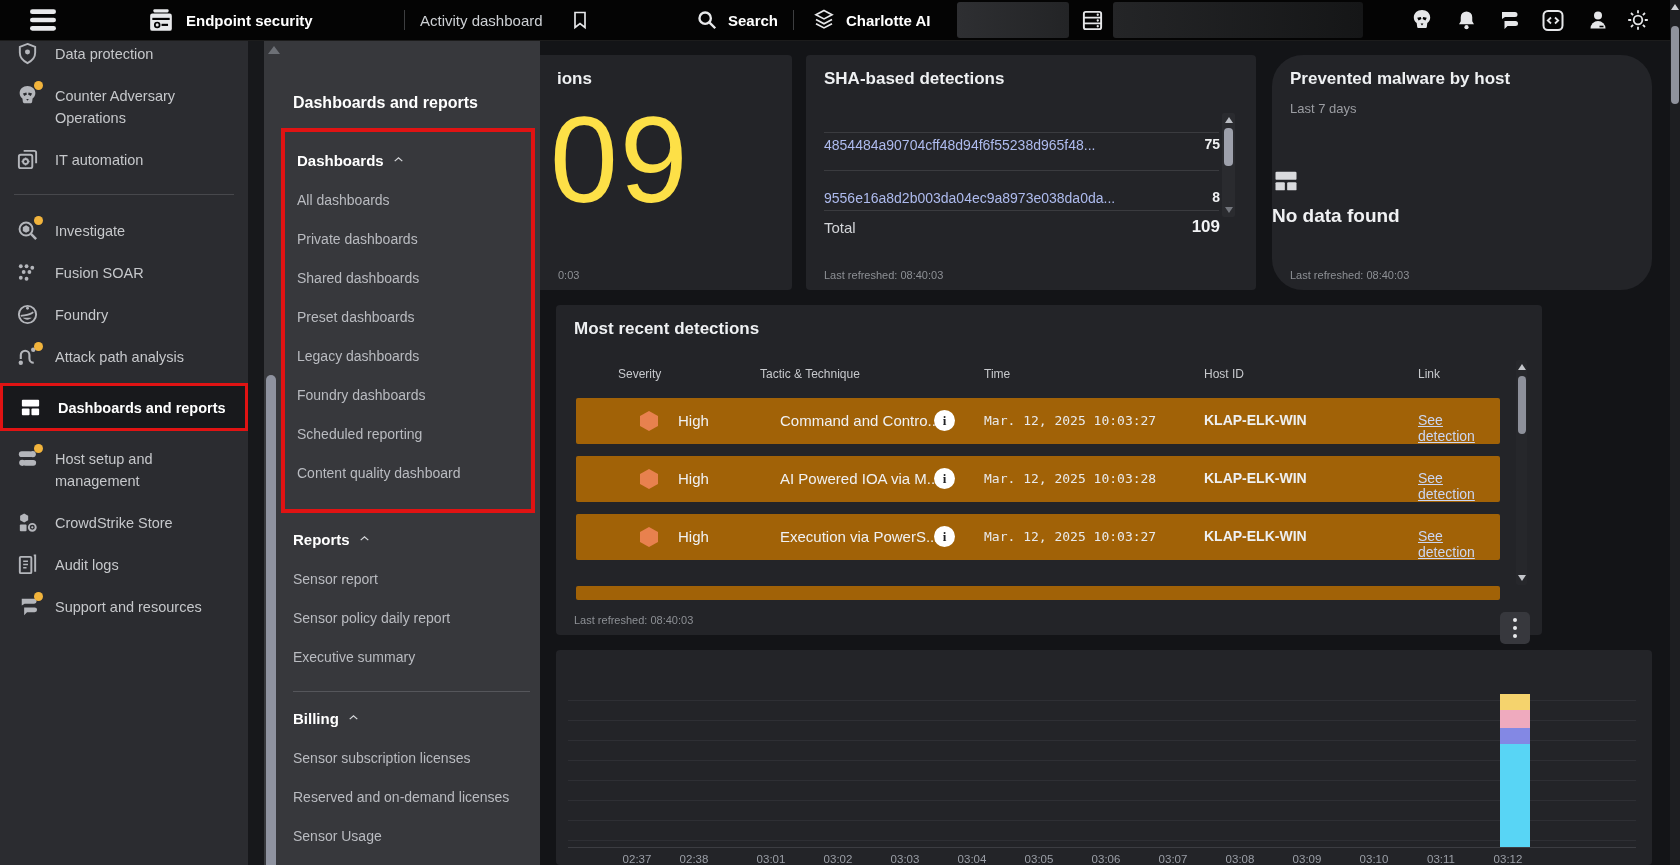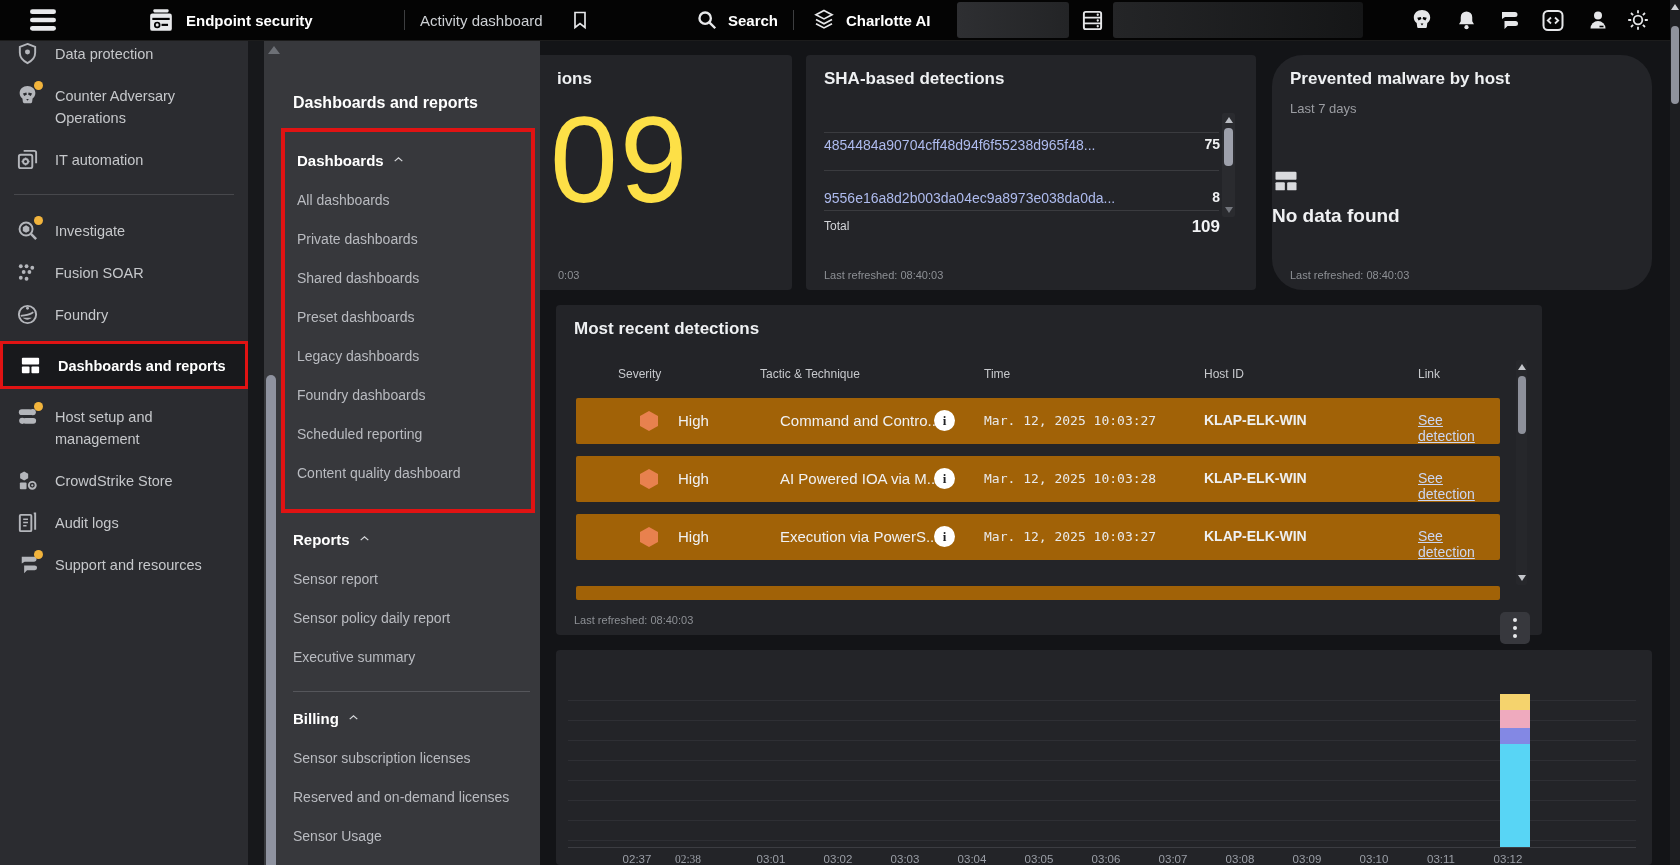--- a/index.html
+++ b/index.html
@@ -61,21 +61,21 @@
   
   #cardA{left:540px;top:55px;width:252px;height:235px;border-radius:0 4px 4px 0;}
   #cardA .frag-title{left:17px;}
   #cardA .bignum{position:absolute;left:10px;top:44px;font-size:122px;font-weight:100;color:#fde047;letter-spacing:2px;line-height:1;}
 
   
   #cardB{left:806px;top:55px;width:450px;height:235px;}
   .sha-div{position:absolute;left:18px;width:395px;height:1px;background:#3a3b3f;}
   .sha-hash{position:absolute;left:18px;font-size:14px;color:#aebbee;cursor:pointer;}
   .sha-count{position:absolute;font-size:14px;color:#f0f1f3;text-align:right;width:40px;left:374px;font-weight:bold;}
-  .sha-total-l{position:absolute;left:18px;top:164px;font-size:12px;color:#d3d5d9;}
+  .sha-total-l{position:absolute;left:18px;top:164px;font-size:15px;color:#d3d5d9;}
   .sha-total-v{position:absolute;left:344px;top:162px;width:70px;text-align:right;font-size:17px;font-weight:bold;color:#f2f3f5;}
   .mini-sb{position:absolute;left:416px;top:58px;width:13px;height:104px;background:#2a2b2f;border-radius:2px;}
   .mini-sb .up{position:absolute;left:2.5px;top:4px;width:0;height:0;border-left:4px solid transparent;border-right:4px solid transparent;border-bottom:6px solid #b9bcc2;}
   .mini-sb .th{position:absolute;left:2px;top:15px;width:9px;height:38px;border-radius:4px;background:#9da0ab;}
   .mini-sb .dn{position:absolute;left:2.5px;bottom:4px;width:0;height:0;border-left:4px solid transparent;border-right:4px solid transparent;border-top:6px solid #73767d;}
 
   
   #cardC{left:1272px;top:55px;width:380px;height:235px;border-radius:31px;}
   #cardC .sub{position:absolute;left:18px;top:46px;font-size:13px;color:#9b9da2;}
   #cardC .empty{position:absolute;left:0;top:112px;width:100%;color:#d9dadd;}
@@ -291,20 +291,31 @@
         <div class="side-item">
           <span class="s-icon">
             <svg viewBox="0 0 24 24" width="23" height="23">
               <circle cx="12" cy="12" r="9" fill="none" stroke="currentColor" stroke-width="2"></circle>
               <path d="M5 13.5c4-1 9-.5 13-4" fill="none" stroke="currentColor" stroke-width="2"></path>
               <circle cx="12" cy="5.5" r="1.5" fill="currentColor"></circle>
               <path d="M7 15.5c2.5 2.5 7 2.5 9.5 0" fill="currentColor"></path>
             </svg>
           </span>
           <span class="s-label">Foundry</span>
+        </div>
+        <div class="side-item">
+          <span class="s-icon">
+            <svg viewBox="0 0 24 24" width="23" height="23">
+              <circle cx="5" cy="18.5" r="2.3" fill="currentColor"></circle>
+              <circle cx="18" cy="5" r="2.3" fill="currentColor"></circle>
+              <path d="M5 14.5v-4a4.5 4.5 0 0 1 9 0v3.5a4.5 4.5 0 0 0 4.5 4.5" fill="none" stroke="currentColor" stroke-width="2.2"></path>
+            </svg>
+            <i class="dot"></i>
+          </span>
+          <span class="s-label">Attack path analysis</span>
         </div>
         <div class="side-red">
           <div class="side-item active">
             <span class="s-icon">
               <svg viewBox="0 0 24 24" width="23" height="23">
                 <rect x="3" y="4" width="18" height="7" rx="1" fill="currentColor"></rect>
                 <rect x="3" y="13" width="8" height="7" rx="1" fill="currentColor"></rect>
                 <rect x="13" y="13" width="8" height="7" rx="1" fill="currentColor"></rect>
               </svg>
             </span>
@@ -506,21 +517,21 @@
         <div class="gline" style="top: 90px;"></div>
         <div class="gline" style="top: 110px;"></div>
         <div class="gline" style="top: 130px;"></div>
         <div class="gline" style="top: 150px;"></div>
         <div class="gline" style="top: 170px;"></div>
         <div class="gline" style="top: 190px;"></div>
       </div>
     <div class="axis"></div>
     <div id="ticks">
         <div class="tick" style="left: 81px;">02:37</div>
-        <div class="tick" style="left: 132px; font-family: Liberation Serif, serif;">02:38</div>
+        <div class="tick" style="left: 138px;">02:38</div>
         <div class="tick" style="left: 215px;">03:01</div>
         <div class="tick" style="left: 282px;">03:02</div>
         <div class="tick" style="left: 349px;">03:03</div>
         <div class="tick" style="left: 416px;">03:04</div>
         <div class="tick" style="left: 483px;">03:05</div>
         <div class="tick" style="left: 550px;">03:06</div>
         <div class="tick" style="left: 617px;">03:07</div>
         <div class="tick" style="left: 684px;">03:08</div>
         <div class="tick" style="left: 751px;">03:09</div>
         <div class="tick" style="left: 818px;">03:10</div>

